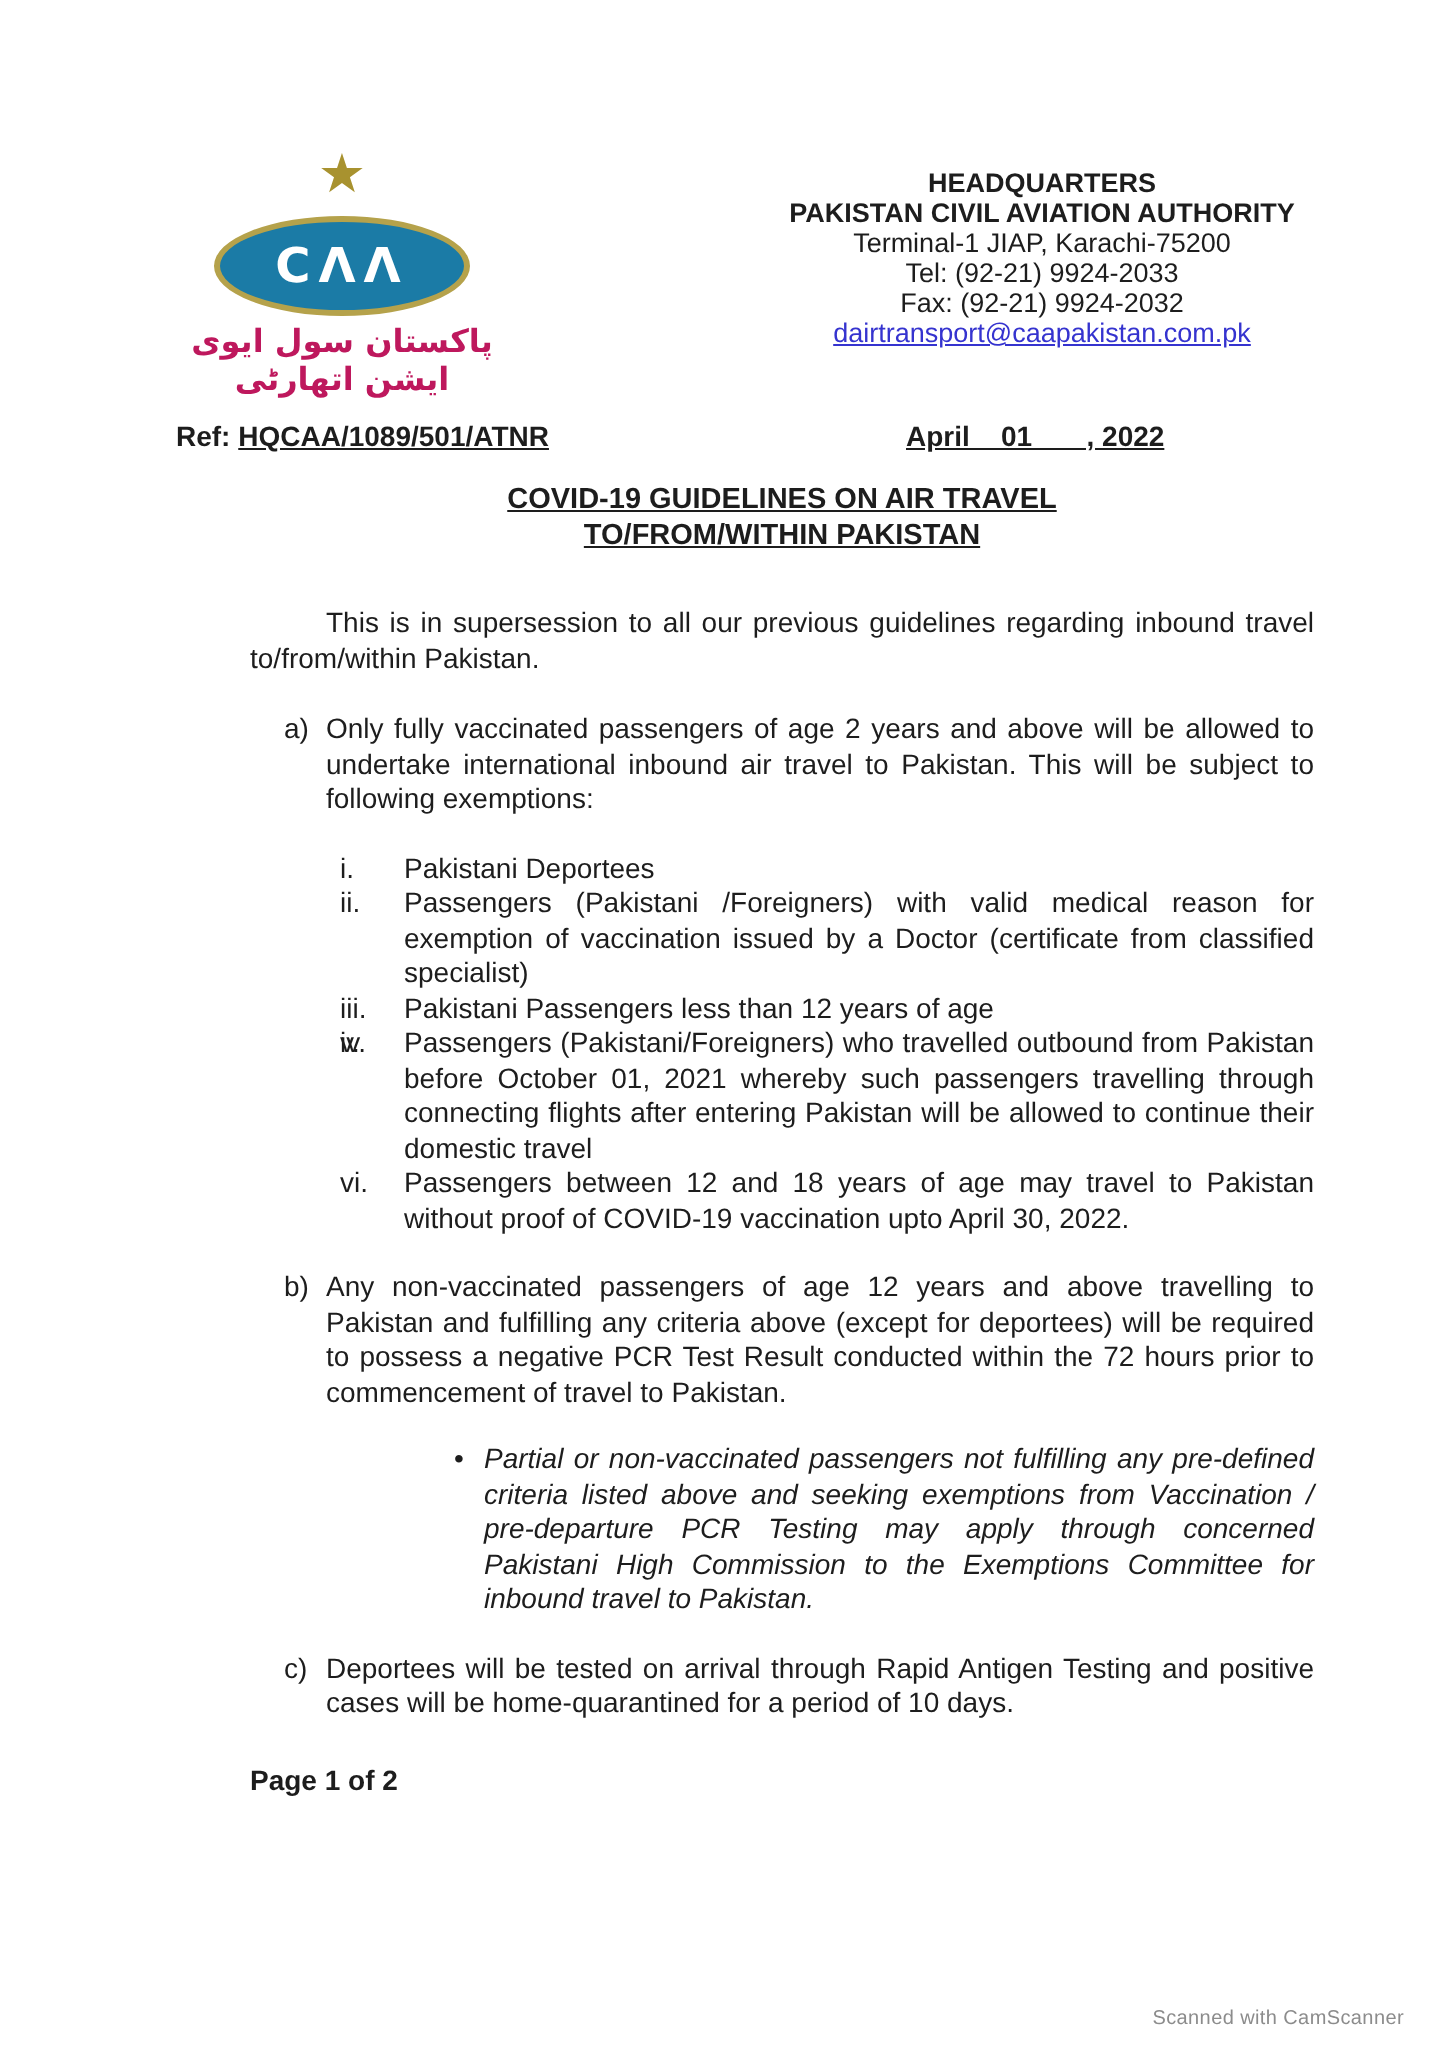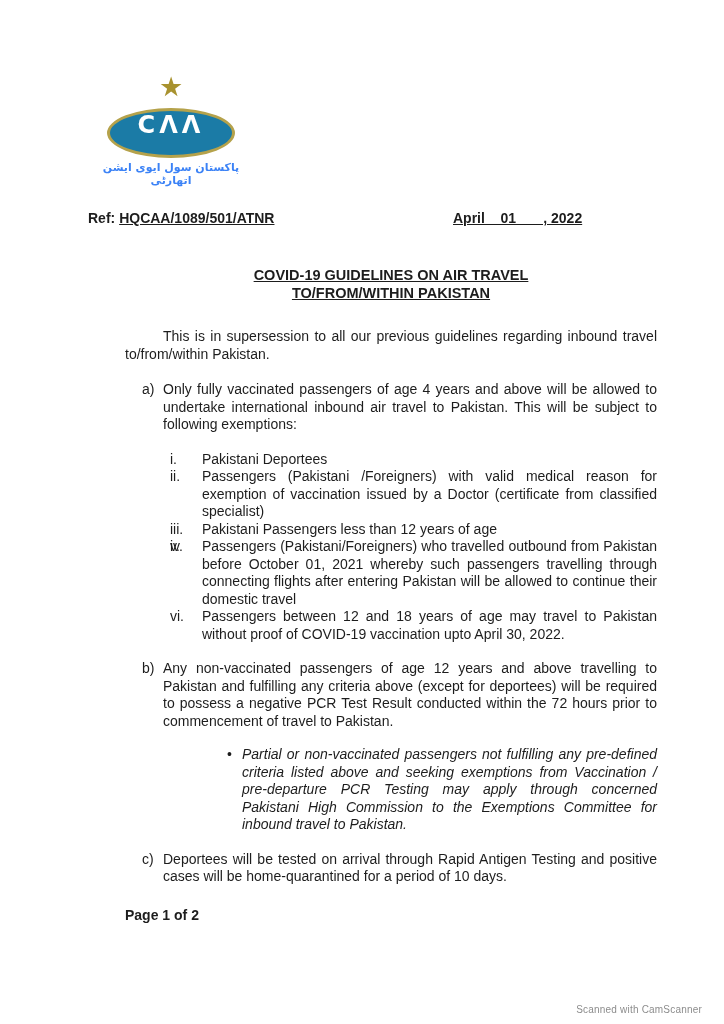--- a/index.html
+++ b/index.html
@@ -16,45 +16,45 @@
 
   
   .logo { position:absolute; left:95px; top:74px; width:152px; text-align:center; }
   .logo .star { font-size:27px; line-height:26px; color:#a8922f; }
   .logo .ellipse {
     margin:8px auto 0 auto;
     width:122px; height:44px;
     background:#1b7ba6;
     border:3px solid #b5a24b;
     border-radius:50%;
-    display:flex; justify-content:center;
+    display:flex; align-items:center; justify-content:center;
   }
   .logo .ellipse span {
     color:#ffffff; font-weight:bold; font-size:24px; letter-spacing:4px;
     font-family:"DejaVu Sans", sans-serif;
   }
   .logo .urdu {
     margin-top:3px; direction:rtl;
     font-family:"DejaVu Sans", sans-serif;
-    font-size:11px; font-weight:bold; color:#3b82f6;
+    font-size:16px; font-weight:bold; color:#be185d;
   }
 
   
   .org {
     position:absolute; top:84px; right:48px; width:310px;
     text-align:center; font-size:13.5px; line-height:15px;
   }
   .org .email { color:#3533cf; text-decoration:underline; }
 
   
   .refline { position:absolute; top:210px; left:88px; right:14px; font-size:14px; font-weight:bold; }
   .refline .date { position:absolute; left:365px; top:0; white-space:pre; }
 
   
-  .main { position:absolute; top:266px; left:125px; width:532px; font-size:14px; line-height:17.5px; }
+  .main { position:absolute; top:241px; left:125px; width:532px; font-size:14px; line-height:17.5px; }
   .title { text-align:center; font-weight:bold; font-size:14.5px; line-height:18px; margin-bottom:26px; }
   .para { text-align:justify; margin:0 0 18px 0; }
   .para.indent { text-indent:38px; }
   .pnum { display:inline-block; width:38px; text-indent:0; }
 
   .ali { position:relative; padding-left:38px; text-align:justify; margin-top:17px; }
   .ali > .marker { position:absolute; left:17px; }
   .rlist { margin-top:17px; }
   .rli { position:relative; padding-left:39px; text-align:justify; }
   .rli > .marker { position:absolute; left:7px; }
@@ -74,40 +74,48 @@
 <div class="page">
 
   <div class="logo">
     <div class="star">★</div>
     <div class="ellipse">
       <span>CΛΛ</span>
     </div>
     <div class="urdu">پاکستان سول ایوی ایشن اتھارٹی</div>
   </div>
 
+  <div class="org">
+    <div class="bold">HEADQUARTERS</div>
+    <div class="bold">PAKISTAN CIVIL AVIATION AUTHORITY</div>
+    <div>Terminal-1 JIAP, Karachi-75200</div>
+    <div>Tel:  (92-21) 9924-2033</div>
+    <div>Fax: (92-21) 9924-2032</div>
+    <div><span class="email">dairtransport@caapakistan.com.pk</span></div>
+  </div>
 
   <div class="refline">
     <span>Ref:</span>
     <span class="ul">HQCAA/1089/501/ATNR</span>
     <span class="date ul">April    01       , 2022</span>
   </div>
 
   <div class="main">
 
     <div class="title">
       <div class="ul">COVID-19 GUIDELINES ON AIR TRAVEL</div>
       <div class="ul">TO/FROM/WITHIN PAKISTAN</div>
     </div>
 
     <p class="para indent">This is in supersession to all our previous guidelines regarding inbound travel to/from/within Pakistan.</p>
 
 
     <div class="ali" style="margin-top:0;">
       <span class="marker">a)</span>
-      <span>Only fully vaccinated passengers of age 4 years and above will be allowed to undertake international inbound air travel to Pakistan. This will be subject to following exemptions:</span>
+      <span>Only fully vaccinated passengers of age 2 years and above will be allowed to undertake international inbound air travel to Pakistan. This will be subject to following exemptions:</span>
 
       <div class="rlist">
         <div class="rli">
           <span class="marker">i.</span>
           <span>Pakistani Deportees</span>
         </div>
         <div class="rli">
           <span class="marker">ii.</span>
           <span>Passengers (Pakistani /Foreigners) with valid medical reason for exemption of vaccination issued by a Doctor (certificate from classified specialist)</span>
         </div>

